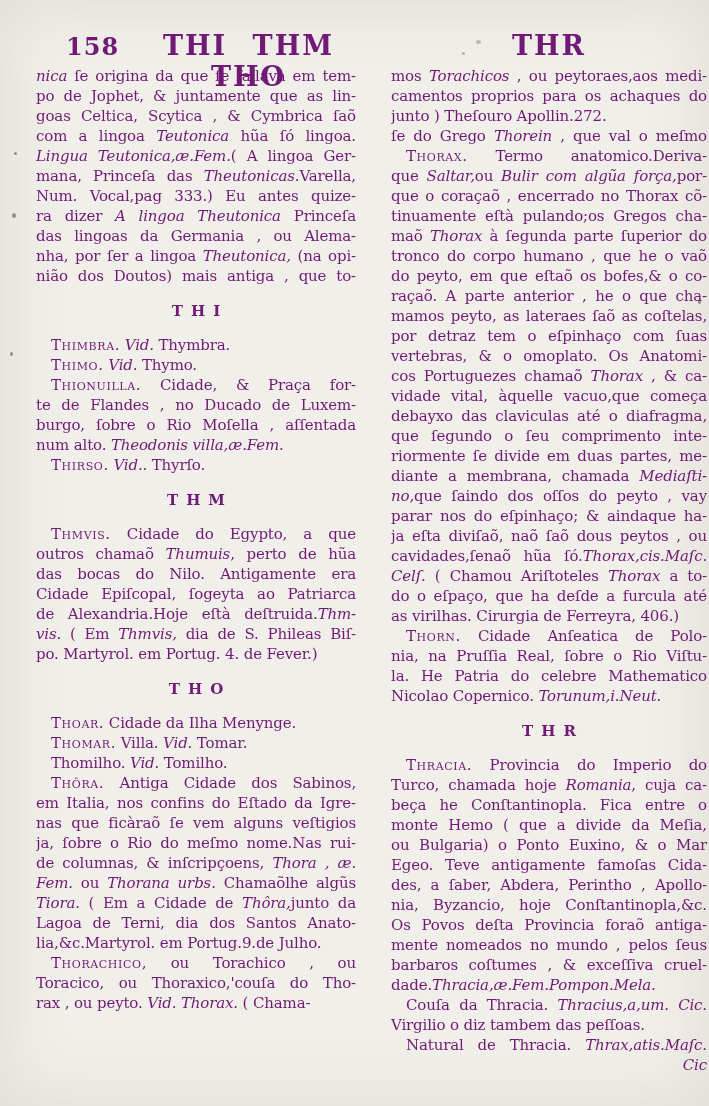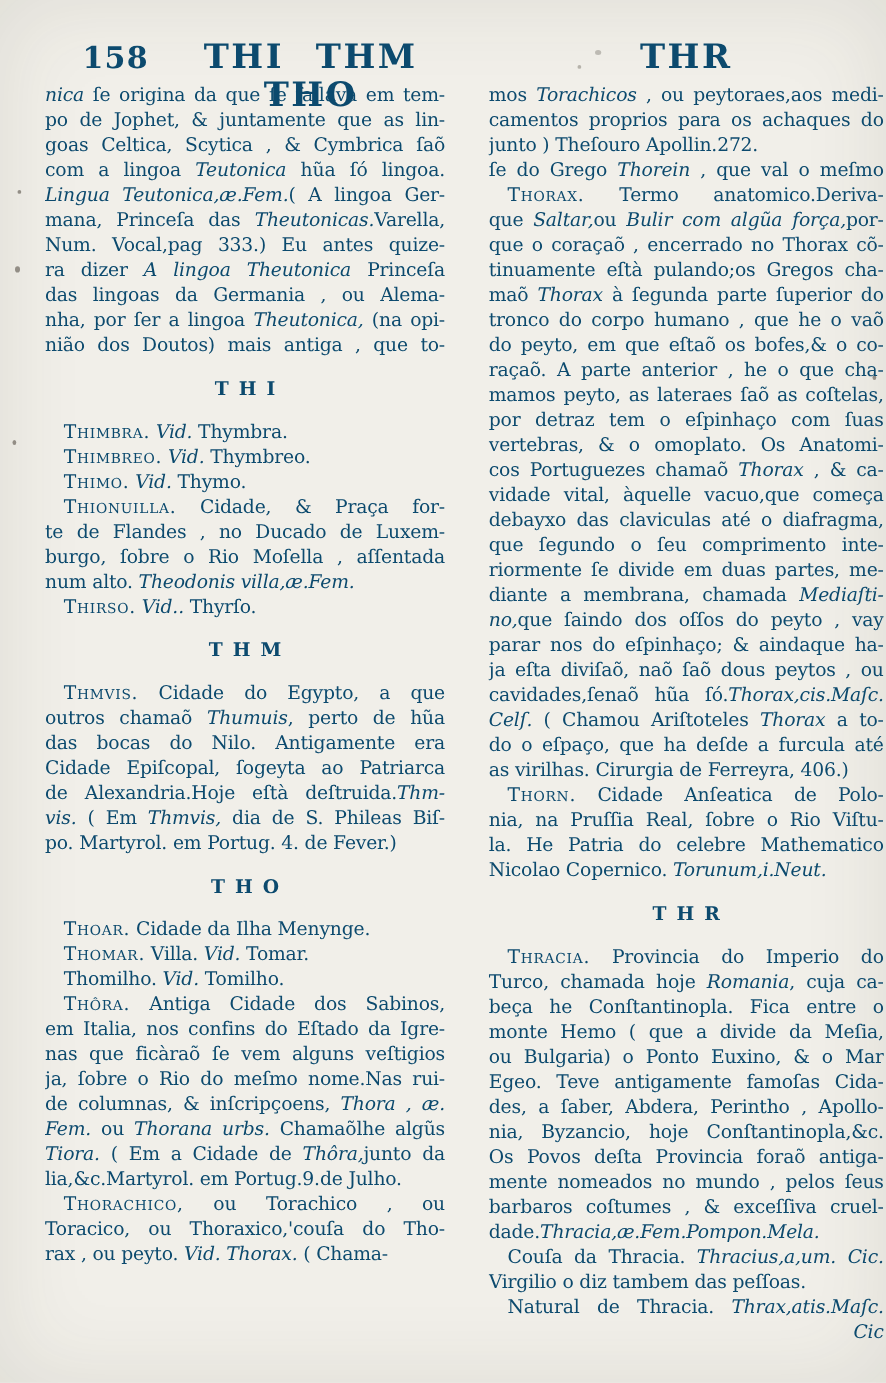--- a/index.html
+++ b/index.html
@@ -5,21 +5,21 @@
   html,body{margin:0;padding:0;}
   body{
     width:709px;height:1106px;overflow:hidden;
     background:#e9e8e4;
     font-family:"DejaVu Serif", serif;
   }
   .page{
     position:relative;width:709px;height:1106px;
     background:#f1efe9;
     box-shadow:inset 0 0 70px rgba(60,55,40,0.10);
-    color:#0c4a6e;
+    color:#701a75;
   }
   
   .hdr{position:absolute;top:30px;height:36px;font-weight:bold;}
   .hdr-left{left:36px;width:320px;display:flex;align-items:baseline;}
   .hdr-right{left:392px;width:314px;text-align:center;}
   .pagenum{font-size:24px;margin-left:30px;margin-right:22px;letter-spacing:1px;}
   .hdr-title{font-size:27px;letter-spacing:2px;word-spacing:14px;flex:1;text-align:center;}
   .hdr-title-r{font-size:27px;letter-spacing:2px;}
   
   .col{position:absolute;top:66px;font-size:15px;line-height:20px;letter-spacing:-0.15px;}
@@ -74,21 +74,20 @@
       <div class="ln"><span>com a lingoa </span><span class="it">Teutonica</span><span> hũa ſó lingoa.</span></div>
       <div class="ln"><span class="it">Lingua Teutonica,æ.Fem.</span><span>( A lingoa Ger-</span></div>
       <div class="ln"><span>mana, Princeſa das </span><span class="it">Theutonicas.</span><span>Varella,</span></div>
       <div class="ln"><span>Num. Vocal,pag 333.) Eu antes quize-</span></div>
       <div class="ln"><span>ra dizer </span><span class="it">A lingoa Theutonica</span><span> Princeſa</span></div>
       <div class="ln"><span>das lingoas da Germania , ou Alema-</span></div>
       <div class="ln"><span>nha, por ſer a lingoa </span><span class="it">Theutonica,</span><span> (na opi-</span></div>
       <div class="ln"><span>nião dos Doutos) mais antiga , que to-</span></div>
       <div class="colhead">THI</div>
       <div class="ln last ind"><span class="sc">Thimbra.</span><span> </span><span class="it">Vid.</span><span> Thymbra.</span></div>
-      <div class="ln last ind"><span class="sc">Thimbreo.</span><span> </span><span class="it">Vid.</span><span> Thymbreo.</span></div>
       <div class="ln last ind"><span class="sc">Thimo.</span><span> </span><span class="it">Vid.</span><span> Thymo.</span></div>
       <div class="ln ind"><span class="sc">Thionuilla.</span><span> Cidade, &amp; Praça for-</span></div>
       <div class="ln"><span>te de Flandes , no Ducado de Luxem-</span></div>
       <div class="ln"><span>burgo, ſobre o Rio Moſella , aſſentada</span></div>
       <div class="ln last"><span>num alto. </span><span class="it">Theodonis villa,æ.Fem.</span></div>
       <div class="ln last ind"><span class="sc">Thirso.</span><span> </span><span class="it">Vid..</span><span> Thyrſo.</span></div>
       <div class="colhead">THM</div>
       <div class="ln ind"><span class="sc">Thmvis.</span><span> Cidade do Egypto, a que</span></div>
       <div class="ln"><span>outros chamaõ </span><span class="it">Thumuis</span><span>, perto de hũa</span></div>
       <div class="ln"><span>das bocas do Nilo. Antigamente era</span></div>
@@ -100,20 +99,21 @@
       <div class="ln last ind"><span class="sc">Thoar.</span><span> Cidade da Ilha Menynge.</span></div>
       <div class="ln last ind"><span class="sc">Thomar.</span><span> Villa. </span><span class="it">Vid.</span><span> Tomar.</span></div>
       <div class="ln last ind"><span>Thomilho. </span><span class="it">Vid.</span><span> Tomilho.</span></div>
       <div class="ln ind"><span class="sc">Thôra.</span><span> Antiga Cidade dos Sabinos,</span></div>
       <div class="ln"><span>em Italia, nos confins do Eſtado da Igre-</span></div>
       <div class="ln"><span>nas que ficàraõ ſe vem alguns veſtigios</span></div>
       <div class="ln"><span>ja, ſobre o Rio do meſmo nome.Nas rui-</span></div>
       <div class="ln"><span>de columnas, &amp; inſcripçoens, </span><span class="it">Thora , æ.</span></div>
       <div class="ln"><span class="it">Fem.</span><span> ou </span><span class="it">Thorana urbs.</span><span> Chamaõlhe algũs</span></div>
       <div class="ln"><span class="it">Tiora.</span><span> ( Em a Cidade de </span><span class="it">Thôra,</span><span>junto da</span></div>
+      <div class="ln"><span>Lagoa de Terni, dia dos Santos Anato-</span></div>
       <div class="ln last"><span>lia,&amp;c.Martyrol. em Portug.9.de Julho.</span></div>
       <div class="ln ind"><span class="sc">Thorachico,</span><span> ou Torachico , ou</span></div>
       <div class="ln"><span>Toracico, ou Thoraxico,'couſa do Tho-</span></div>
       <div class="ln last"><span>rax , ou peyto. </span><span class="it">Vid. Thorax.</span><span> ( Chama-</span></div>
     </div>
   <div class="col col-right">
       <div class="ln"><span>mos </span><span class="it">Torachicos</span><span> , ou peytoraes,aos medi-</span></div>
       <div class="ln"><span>camentos proprios para os achaques do</span></div>
       <div class="ln last"><span>junto ) Theſouro Apollin.272.</span></div>
       <div class="ln"><span>ſe do Grego </span><span class="it">Thorein</span><span> , que val o meſmo</span></div>

